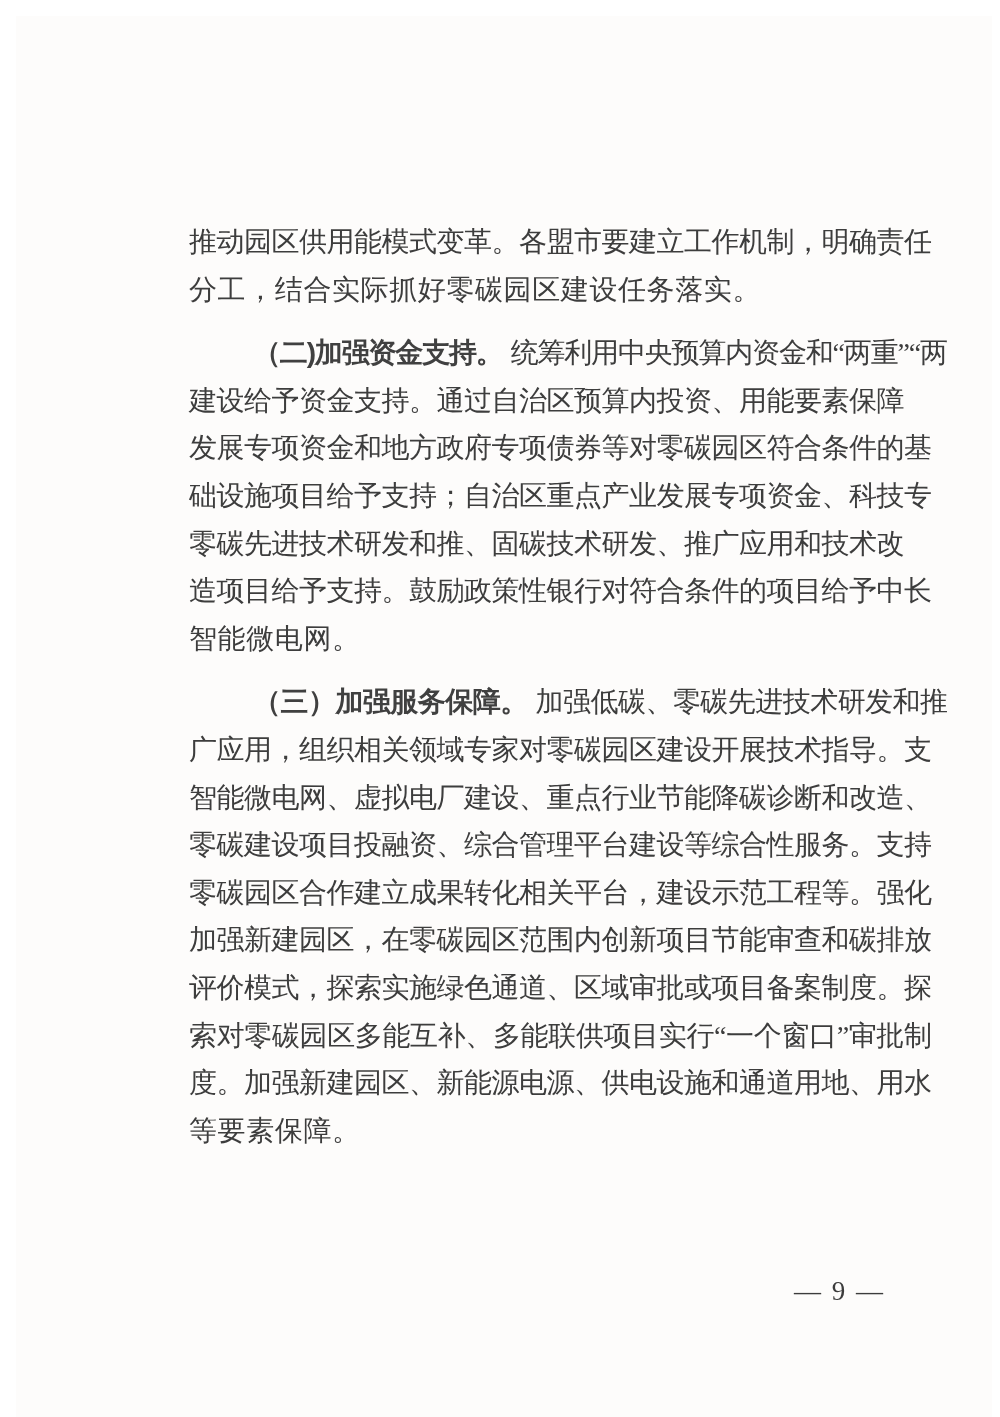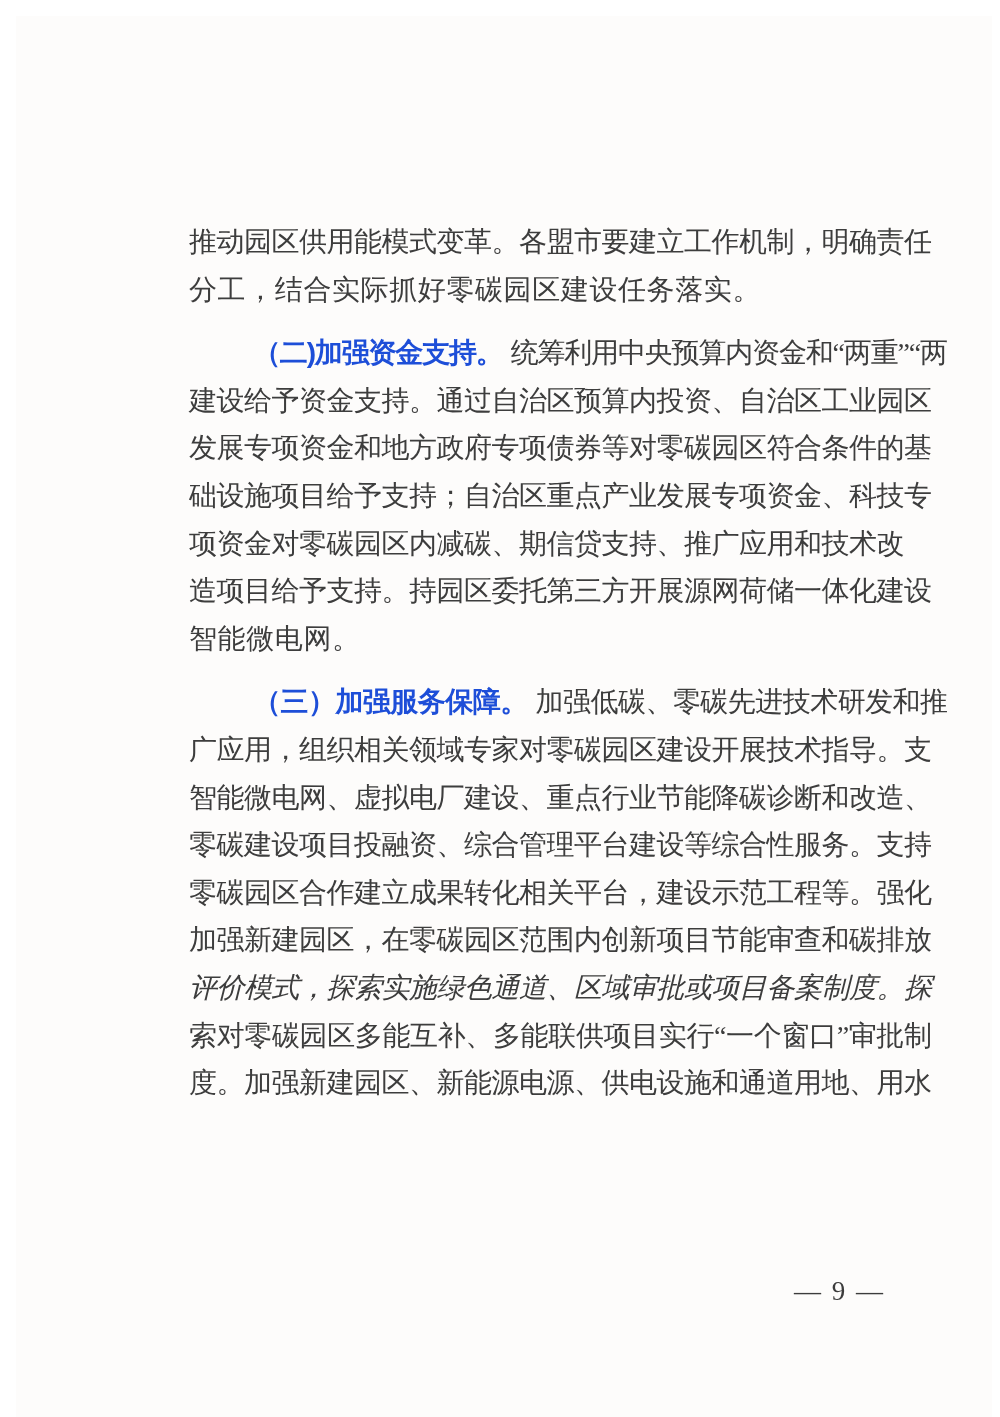--- a/index.html
+++ b/index.html
@@ -25,21 +25,21 @@
   .line {
     height: 47.6px;
     line-height: 47.6px;
     white-space: nowrap;
   }
   .line.indent { text-indent: 56px; }
   .line.last { letter-spacing: 0.6px; }
   .lead {
     font-family: "Liberation Sans", "DejaVu Sans", sans-serif;
     font-weight: 700;
-    color: #1d4ed8;
+    color: #404040;
   }
   .page-number {
     position: absolute;
     top: 1252px;
     right: 123px;
     font-size: 27px;
     color: #3c3c3c;
     letter-spacing: 2px;
     font-family: "Liberation Serif", "DejaVu Serif", serif;
   }
@@ -49,34 +49,35 @@
 
 <div class="page">
   <div class="text-block">
     <div id="paragraphs">
         <div class="paragraph">
           <div class="line just" style="letter-spacing: -0.5px;"><span class="inner">推动园区供用能模式变革。各盟市要建立工作机制，明确责任</span></div>
           <div class="line last"><span class="inner">分工，结合实际抓好零碳园区建设任务落实。</span></div>
         </div>
         <div class="paragraph">
           <div class="line just indent" style="letter-spacing: -1.1713px;"><span class="inner"><b class="lead">（二)加强资金支持。</b>统筹利用中央预算内资金和“两重”“两</span></div>
-          <div class="line just" style="letter-spacing: -0.5px;"><span class="inner">建设给予资金支持。通过自治区预算内投资、自治区工业园区</span></div>
+          <div class="line just" style="letter-spacing: -0.5px;"><span class="inner">建设给予资金支持。通过自治区预算内投资、用能要素保障</span></div>
           <div class="line just" style="letter-spacing: -0.5px;"><span class="inner">发展专项资金和地方政府专项债券等对零碳园区符合条件的基</span></div>
           <div class="line just" style="letter-spacing: -0.5px; text-align: center;"><span class="inner">础设施项目给予支持；自治区重点产业发展专项资金、科技专</span></div>
-          <div class="line just" style="letter-spacing: -0.5px;"><span class="inner">项资金对零碳园区内减碳、期信贷支持、推广应用和技术改</span></div>
-          <div class="line just" style="letter-spacing: -0.5px;"><span class="inner">造项目给予支持。持园区委托第三方开展源网荷储一体化建设</span></div>
+          <div class="line just" style="letter-spacing: -0.5px;"><span class="inner">零碳先进技术研发和推、固碳技术研发、推广应用和技术改</span></div>
+          <div class="line just" style="letter-spacing: -0.5px;"><span class="inner">造项目给予支持。鼓励政策性银行对符合条件的项目给予中长</span></div>
           <div class="line last"><span class="inner">智能微电网。</span></div>
         </div>
         <div class="paragraph">
           <div class="line just indent" style="letter-spacing: -0.541667px;"><span class="inner"><b class="lead">（三）加强服务保障。</b>加强低碳、零碳先进技术研发和推</span></div>
           <div class="line just" style="letter-spacing: -0.5px;"><span class="inner">广应用，组织相关领域专家对零碳园区建设开展技术指导。支</span></div>
           <div class="line just" style="letter-spacing: -0.5px;"><span class="inner">智能微电网、虚拟电厂建设、重点行业节能降碳诊断和改造、</span></div>
           <div class="line just" style="letter-spacing: -0.5px;"><span class="inner">零碳建设项目投融资、综合管理平台建设等综合性服务。支持</span></div>
           <div class="line just" style="letter-spacing: -0.5px;"><span class="inner">零碳园区合作建立成果转化相关平台，建设示范工程等。强化</span></div>
           <div class="line just" style="letter-spacing: -0.5px;"><span class="inner">加强新建园区，在零碳园区范围内创新项目节能审查和碳排放</span></div>
-          <div class="line just" style="letter-spacing: -0.5px; font-style: italic;"><span class="inner">评价模式，探索实施绿色通道、区域审批或项目备案制度。探</span></div>
+          <div class="line just" style="letter-spacing: -0.5px;"><span class="inner">评价模式，探索实施绿色通道、区域审批或项目备案制度。探</span></div>
           <div class="line just" style="letter-spacing: -0.365162px;"><span class="inner">索对零碳园区多能互补、多能联供项目实行“一个窗口”审批制</span></div>
           <div class="line just" style="letter-spacing: -0.5px; font-family: Liberation Serif, serif;"><span class="inner">度。加强新建园区、新能源电源、供电设施和通道用地、用水</span></div>
+          <div class="line last"><span class="inner">等要素保障。</span></div>
         </div>
       </div>
   </div>
   <div class="page-number">— 9 —</div>
 </div>
 
 </body></html>

